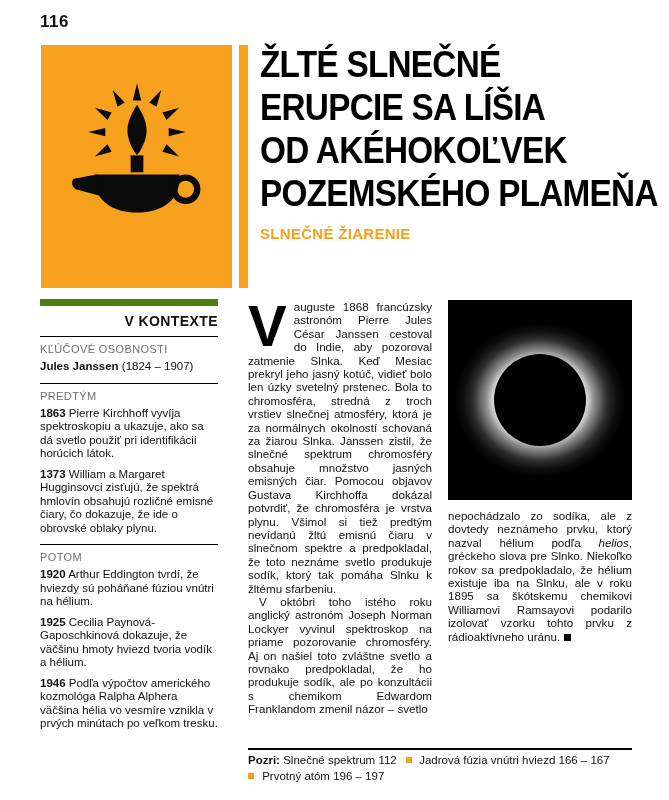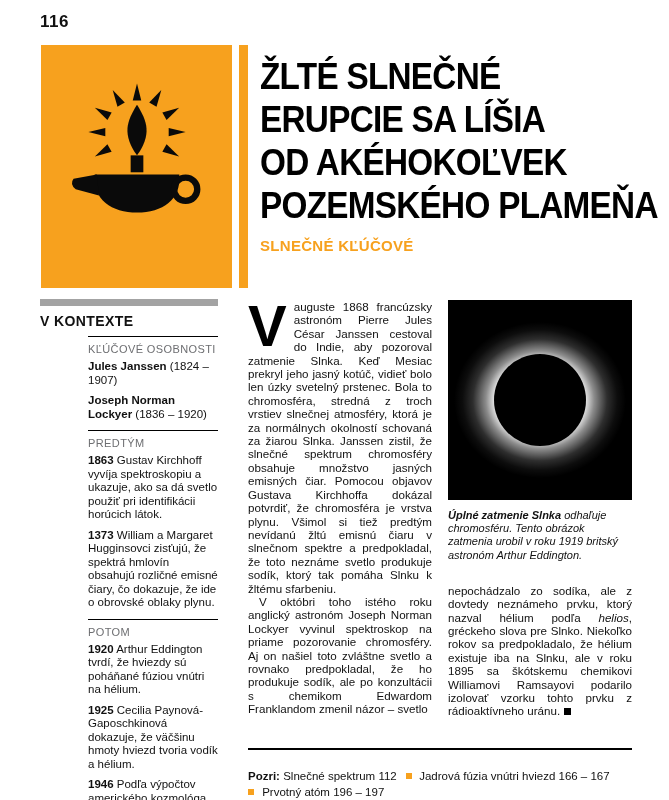--- a/index.html
+++ b/index.html
@@ -7,28 +7,28 @@
   .page { position:relative; width:669px; height:800px; background:#ffffff;
           font-family:"Liberation Sans", sans-serif; color:#111; overflow:hidden; }
 
   .page-num { position:absolute; top:12px; left:40px; font-size:17px; font-weight:bold; letter-spacing:.5px; }
 
   .icon-box { position:absolute; top:45px; left:41px; width:191px; height:243px;
               background:var(--accent,#F7A11E); display:flex; align-items:center; justify-content:center; }
   .icon-box svg { width:148px; height:186px; }
 
   .title-bar { position:absolute; top:45px; left:239px; width:9px; height:243px; background:var(--accent,#F7A11E); }
-  .title-block { position:absolute; top:55px; left:260px; width:402px; }
+  .title-block { position:absolute; top:43px; left:260px; width:402px; }
   .title-line { font-size:37px; font-weight:bold; letter-spacing:-0.8px; line-height:43px;
                 white-space:nowrap; transform:scaleX(0.9); transform-origin:left center; color:#000; }
   .subtitle { margin-top:10px; font-size:15px; font-weight:bold; color:var(--accent,#F7A11E); letter-spacing:.3px; }
 
   .sidebar { position:absolute; left:40px; top:299px; width:178px; }
-  .ctx-title { border-top:7px solid #a3a3a3; padding:7px 0; font-size:14px; font-weight:bold; letter-spacing:.4px; }
-  .sec { border-top:1px solid #000; padding-top:6px; padding-bottom:2px;margin-left:48px; }
+  .ctx-title { border-top:7px solid #4d7c0f; padding:7px 0; font-size:14px; font-weight:bold; letter-spacing:.4px;text-align:right; }
+  .sec { border-top:1px solid #000; padding-top:6px; padding-bottom:2px; }
   .sec-h { font-size:11px; color:#6d6e71; letter-spacing:.4px; margin-bottom:5px; }
   .entry { font-size:11.5px; line-height:13.5px; margin-bottom:7px; }
   .entry b { font-weight:bold;text-align:right; }
 
   .main { position:absolute; left:248px; top:300px; width:384px; }
   .cols { display:flex; gap:16px; }
   .col { width:184px; }
   .bodytext { font-size:11.6px; line-height:13.4px; text-align:justify; }
   .p-indent { text-indent:11px; }
   .dropcap { float:left; font-size:58px; line-height:48px; font-weight:bold; padding:2px 7px 0 0; color:#000; }
@@ -38,21 +38,21 @@
             border-radius:50%;
             background:radial-gradient(closest-side, #ffffff 50%, rgba(255,255,255,.55) 63%,
                        rgba(255,255,255,.18) 78%, rgba(255,255,255,.05) 90%, transparent 100%); }
   .moon { position:absolute; left:50%; top:50%; width:92px; height:92px; transform:translate(-50%,-50%);
           background:#000; border-radius:50%; }
   .caption { font-size:11px; line-height:13.2px; font-style:italic; margin-bottom:22px; }
   .caption b { font-weight:bold; }
   .endmark { display:inline-block; width:7px; height:7px; background:#000; margin-left:4px; }
 
   .footer { position:absolute; left:248px; top:748px; width:384px; border-top:2px solid #000;
-            padding-top:19px; font-size:11.5px; line-height:15.5px; }
+            padding-top:3px; font-size:11.5px; line-height:15.5px; }
   .footer-label { font-weight:bold; }
   .fbullet { display:inline-block; width:6px; height:6px; background:var(--accent,#F7A11E); margin:0 4px 1px 6px; }
   .fbullet.first { margin-left:0; margin-right:5px; }
 </style>
 </head>
 <body>
 
 <div class="page">
 
   <div class="page-num">116</div>
@@ -78,35 +78,34 @@
     </svg>
   </div>
 
   <div class="title-bar"></div>
 
   <div class="title-block">
     <div class="title-line">ŽLTÉ SLNEČNÉ</div>
     <div class="title-line">ERUPCIE SA LÍŠIA</div>
     <div class="title-line">OD AKÉHOKOĽVEK</div>
     <div class="title-line">POZEMSKÉHO PLAMEŇA</div>
-    <div class="subtitle">SLNEČNÉ KĽÚČOVÉ</div>
+    <div class="subtitle">SLNEČNÉ ŽIARENIE</div>
   </div>
 
   <div class="sidebar">
     <div class="ctx-title">V KONTEXTE</div>
 
     <div class="sec">
       <div class="sec-h">KĽÚČOVÉ OSOBNOSTI</div>
       <p class="entry"><b>Jules Janssen</b><span> (1824 – 1907)</span></p>
-      <p class="entry"><b>Joseph Norman Lockyer</b><span> (1836 – 1920)</span></p>
     </div>
 
     <div class="sec">
       <div class="sec-h">PREDTÝM</div>
-      <p class="entry"><b>1863</b><span> Gustav Kirchhoff vyvíja spektroskopiu a ukazuje, ako sa dá svetlo použiť pri identifikácii horúcich látok.</span></p>
+      <p class="entry"><b>1863</b><span> Pierre Kirchhoff vyvíja spektroskopiu a ukazuje, ako sa dá svetlo použiť pri identifikácii horúcich látok.</span></p>
       <p class="entry"><b>1373</b><span> William a Margaret Hugginsovci zisťujú, že spektrá hmlovín obsahujú rozličné emisné čiary, čo dokazuje, že ide o obrovské oblaky plynu.</span></p>
     </div>
 
     <div class="sec">
       <div class="sec-h">POTOM</div>
       <p class="entry"><b>1920</b><span> Arthur Eddington tvrdí, že hviezdy sú poháňané fúziou vnútri na hélium.</span></p>
       <p class="entry"><b>1925</b><span> Cecilia Paynová-Gaposchkinová dokazuje, že väčšinu hmoty hviezd tvoria vodík a hélium.</span></p>
       <p class="entry"><b>1946</b><span> Podľa výpočtov amerického kozmológa Ralpha Alphera väčšina hélia vo vesmíre vznikla v prvých minútach po veľkom tresku.</span></p>
     </div>
   </div>
@@ -117,21 +116,20 @@
         <p class="bodytext"><span class="dropcap">V</span><span>auguste 1868 francúzsky astronóm Pierre Jules César Janssen cestoval do Indie, aby pozoroval zatmenie Slnka. Keď Mesiac prekryl jeho jasný kotúč, vidieť bolo len úzky svetelný prstenec. Bola to chromosféra, stredná z troch vrstiev slnečnej atmosféry, ktorá je za normálnych okolností schovaná za žiarou Slnka. Janssen zistil, že slnečné spektrum chromosféry obsahuje množstvo jasných emisných čiar. Pomocou objavov Gustava Kirchhoffa dokázal potvrdiť, že chromosféra je vrstva plynu. Všimol si tiež predtým nevídanú žltú emisnú čiaru v slnečnom spektre a predpokladal, že toto neznáme svetlo produkuje sodík, ktorý tak pomáha Slnku k žltému sfarbeniu.</span></p>
         <p class="bodytext p-indent">V októbri toho istého roku anglický astronóm Joseph Norman Lockyer vyvinul spektroskop na priame pozorovanie chromosféry. Aj on našiel toto zvláštne svetlo a rovnako predpokladal, že ho produkuje sodík, ale po konzultácii s chemikom Edwardom Franklandom zmenil názor – svetlo</p>
       </div>
 
       <div class="col">
         <figure>
           <div class="eclipse">
             <div class="corona"></div>
             <div class="moon"></div>
           </div>
-          <figcaption class="caption"><b>Úplné zatmenie Slnka</b><span> odhaľuje chromosféru. Tento obrázok zatmenia urobil v roku 1919 britský astronóm Arthur Eddington.</span></figcaption>
         </figure>
         <p class="bodytext"><span>nepochádzalo zo sodíka, ale z dovtedy neznámeho prvku, ktorý nazval hélium podľa </span><i>helios</i><span>, gréckeho slova pre Slnko. Niekoľko rokov sa predpokladalo, že hélium existuje iba na Slnku, ale v roku 1895 sa škótskemu chemikovi Williamovi Ramsayovi podarilo izolovať vzorku tohto prvku z rádioaktívneho uránu.</span><span class="endmark"></span></p>
       </div>
     </div>
   </div>
 
   <div class="footer">
     <span class="footer-label">Pozri:</span>
     <span>Slnečné spektrum 112</span>
     <span class="fbullet"></span>

